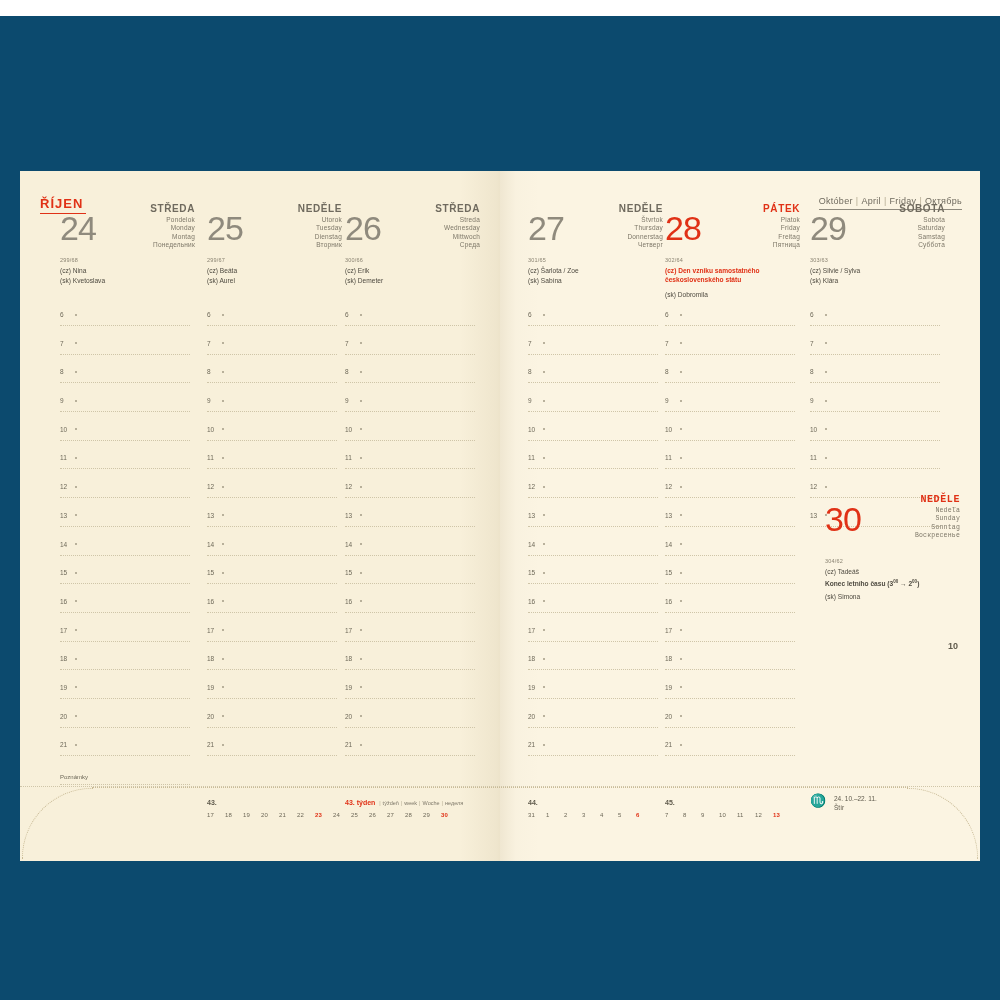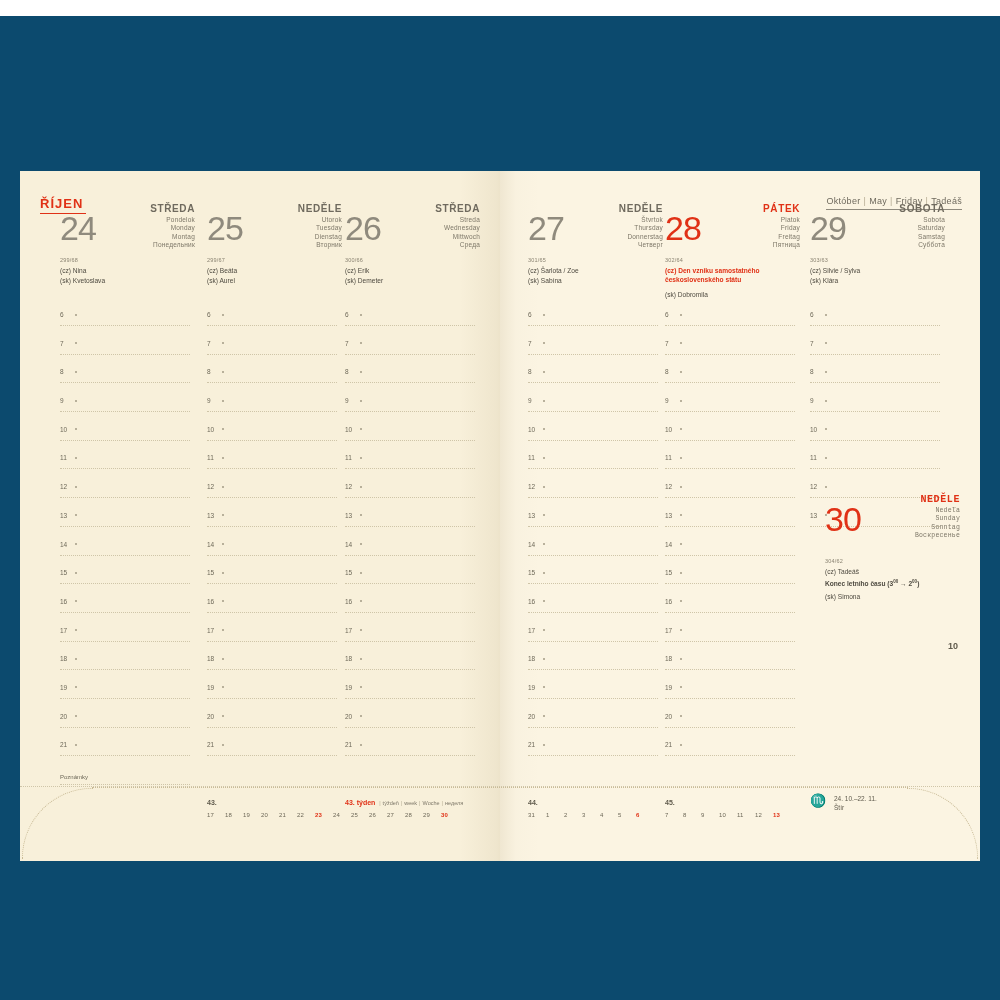--- a/index.html
+++ b/index.html
@@ -256,21 +256,21 @@
     <div class="half-left"></div>
     <div class="half-right"></div>
     <div class="gutter"></div>
 
     <div class="month-left">
       <span>ŘÍJEN</span>
       <span class="ul"></span>
     </div>
 
     <div class="month-right">
-      <span>Október</span><span class="sep">|</span><span>May</span><span class="sep">|</span><span>Friday</span><span class="sep">|</span><span>Tadeáš</span>
+      <span>Október</span><span class="sep">|</span><span>April</span><span class="sep">|</span><span>Friday</span><span class="sep">|</span><span>Октябрь</span>
       <span class="ul"></span>
     </div>
 
     <div class="col" id="col0" style="left:40px;">
       <div class="hdr">
         <div class="daynum">24</div>
         <div class="names">
           <span class="dayname">STŘEDA</span>
           <span class="langname">Pondelok</span>
           <span class="langname">Monday</span>

